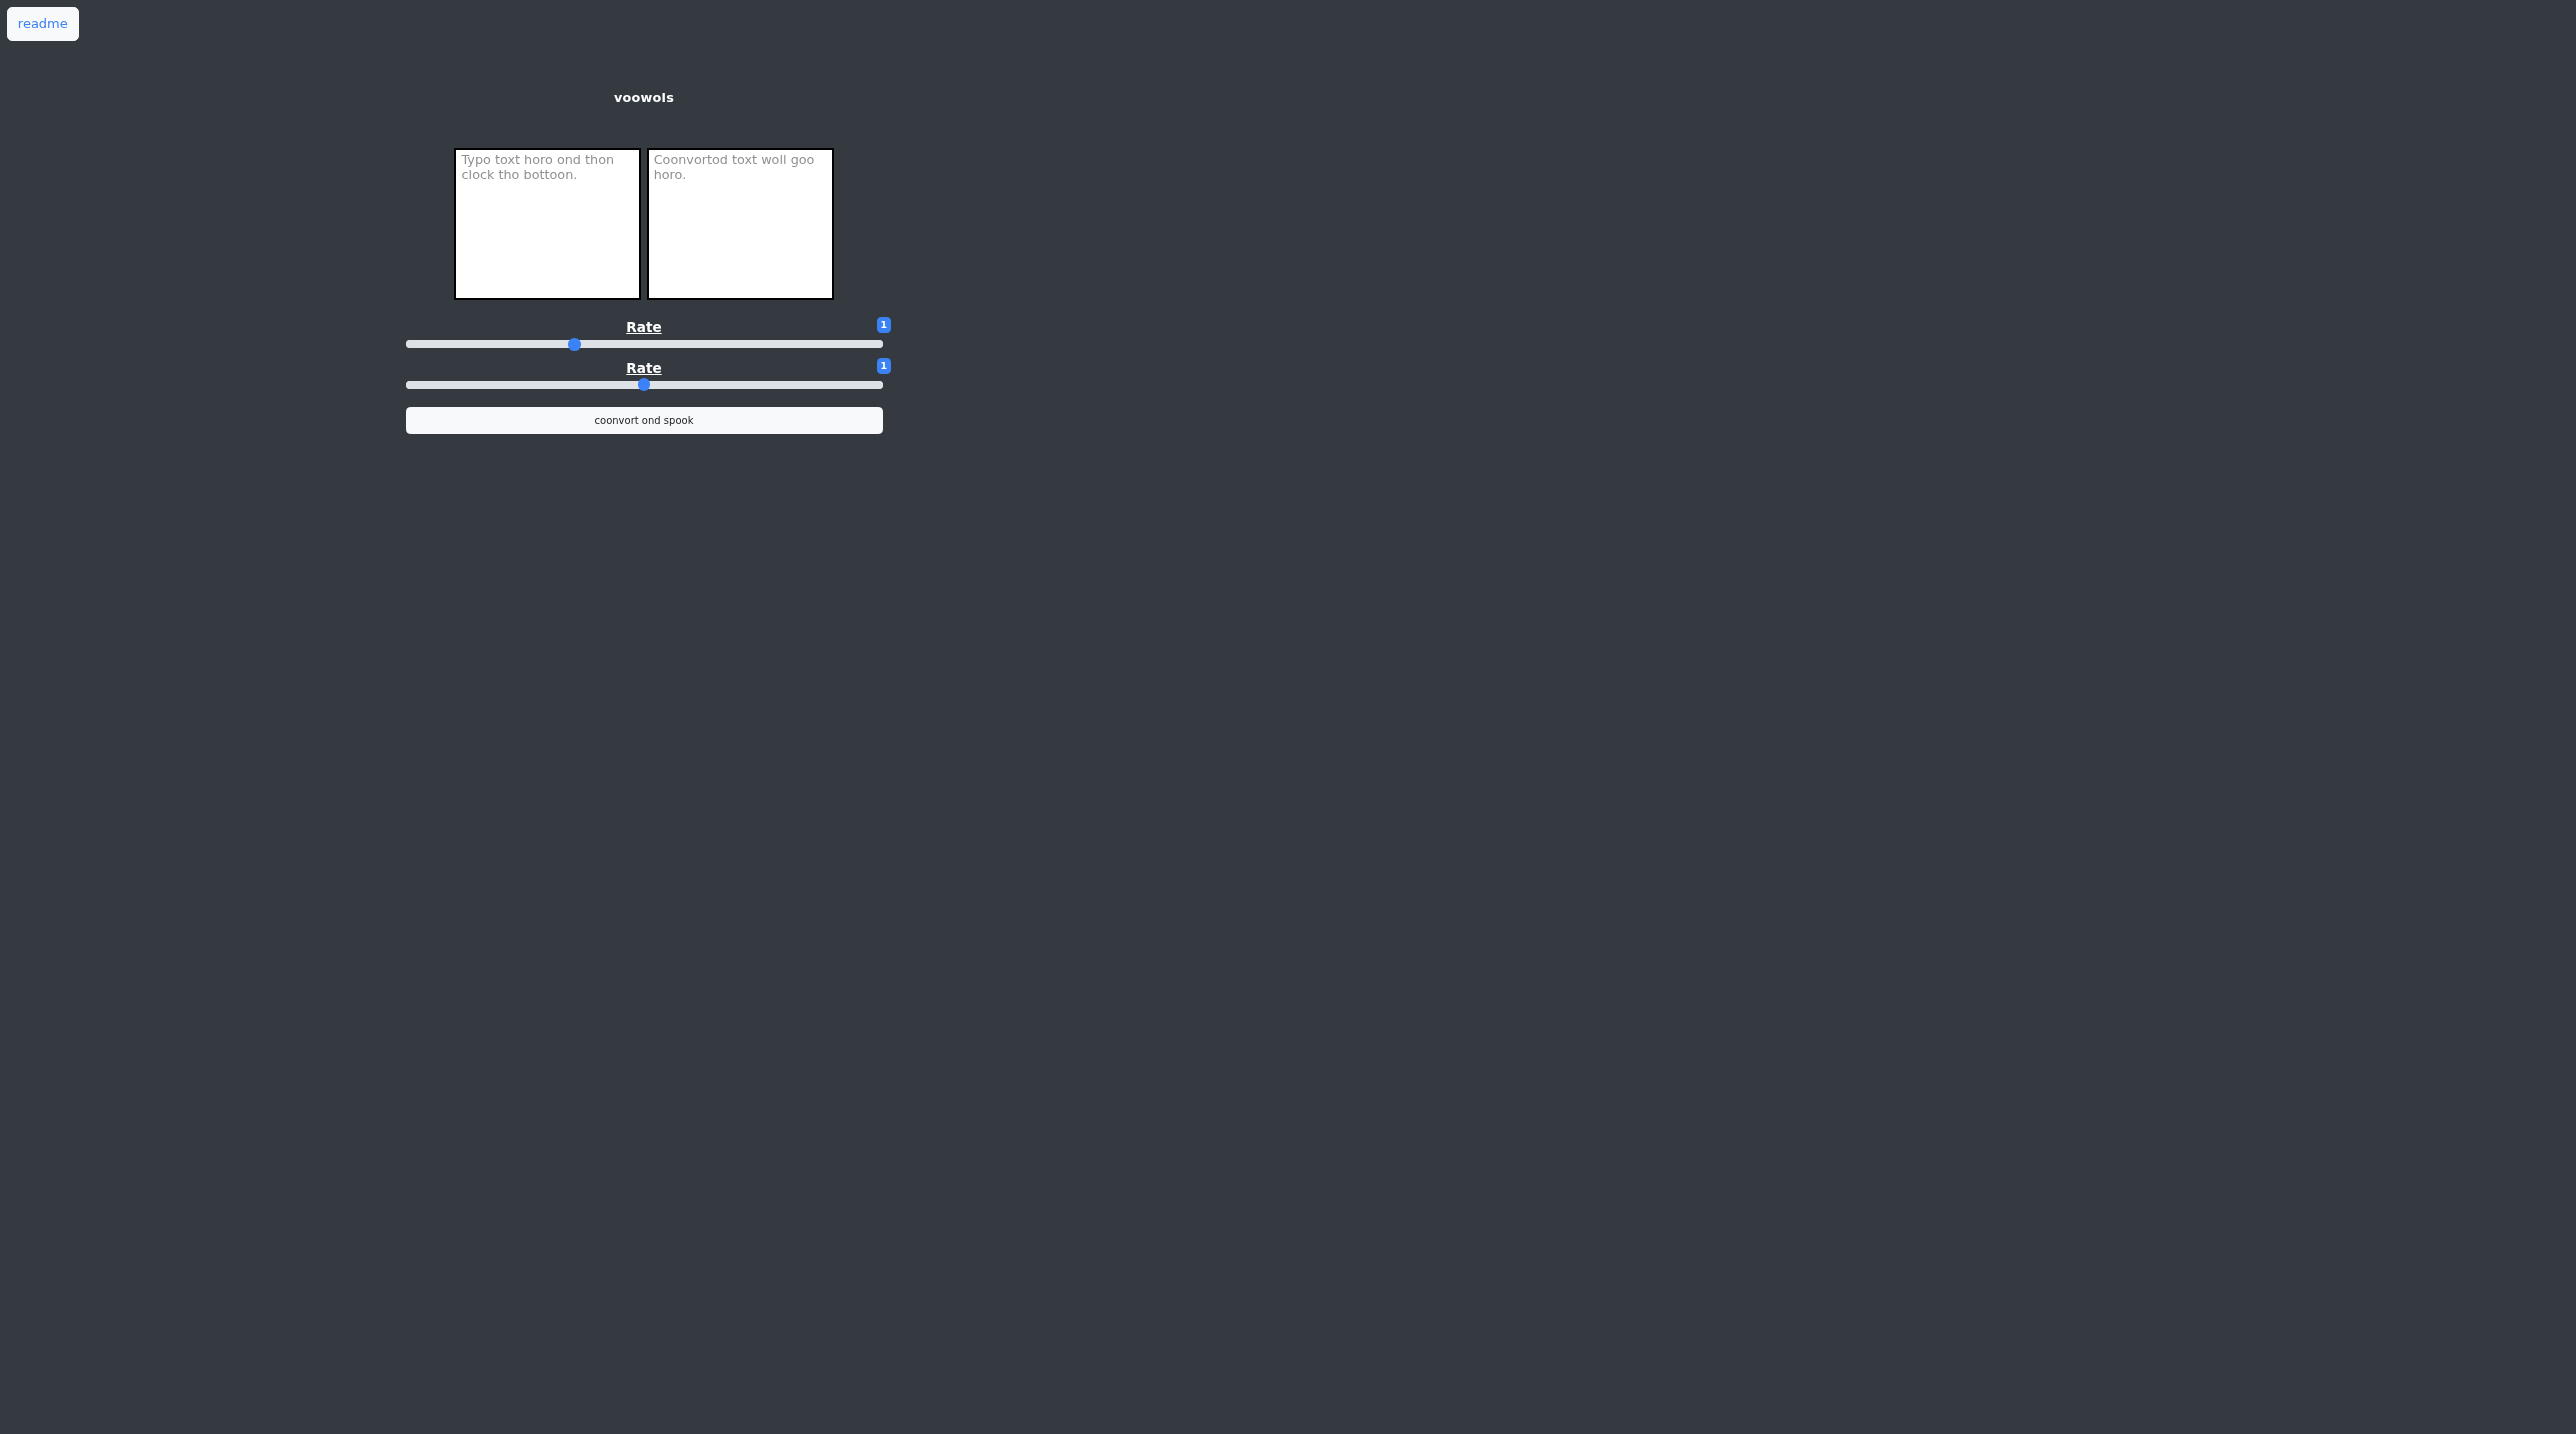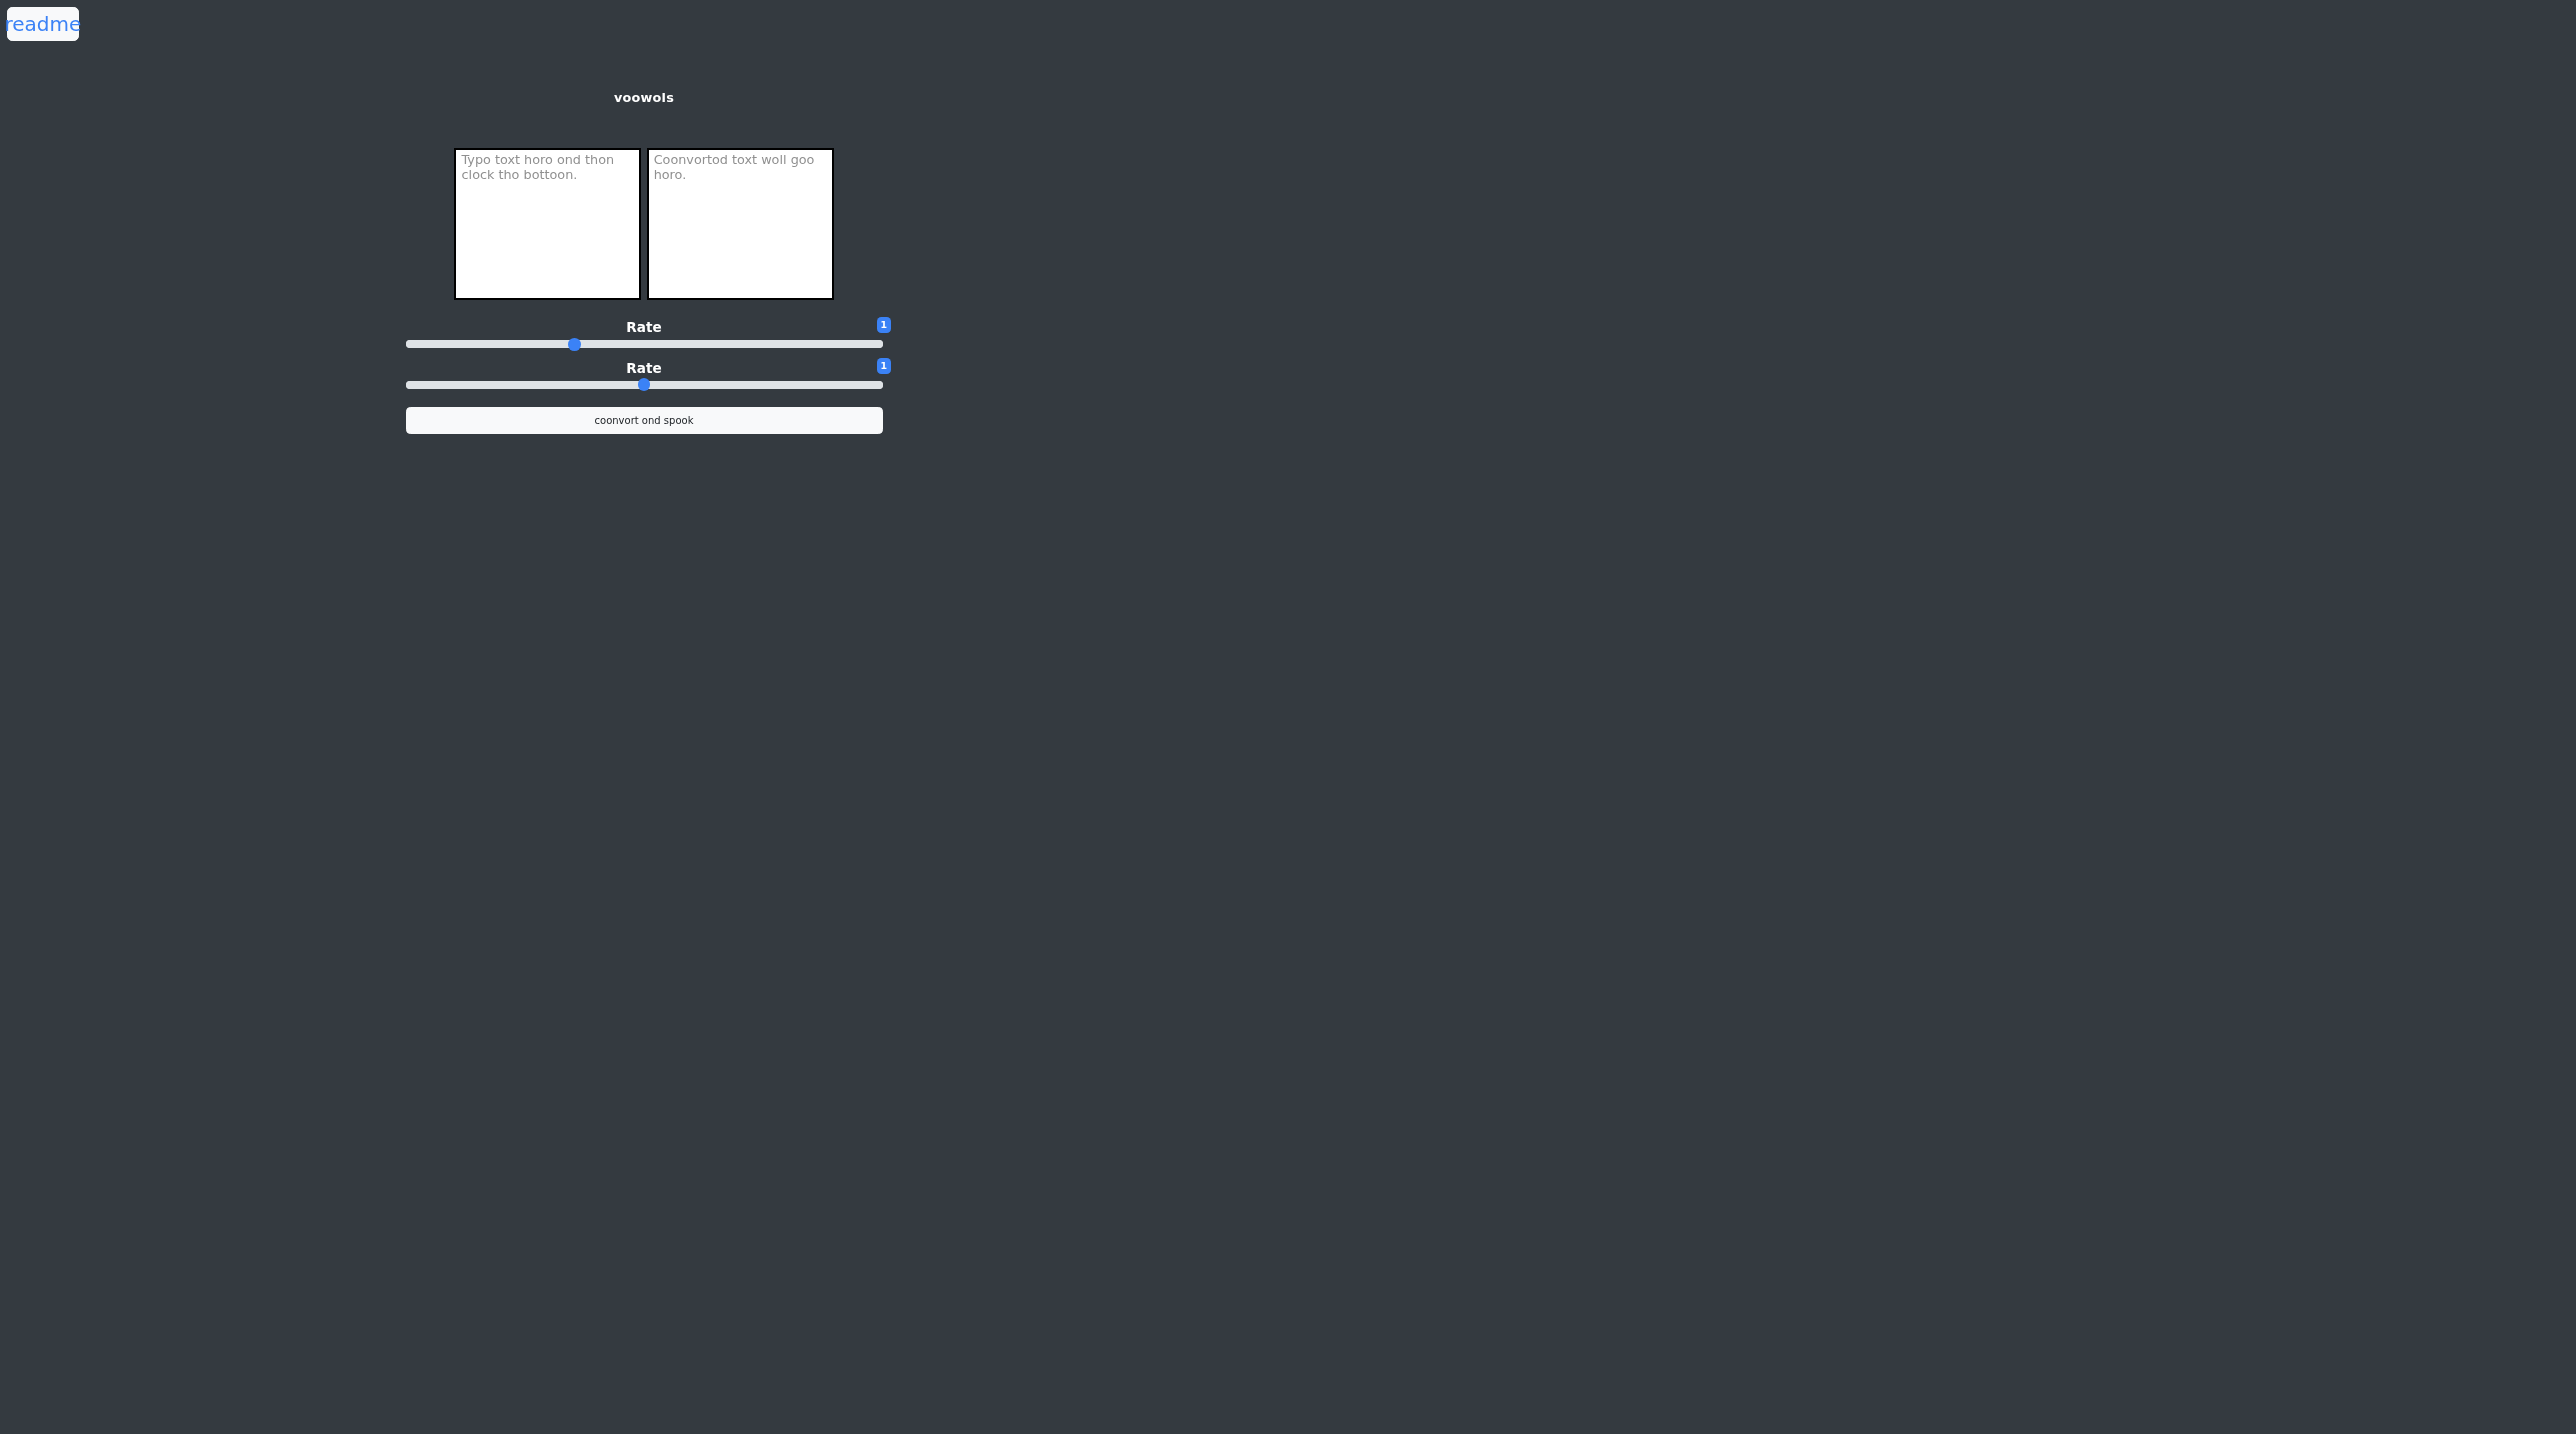--- a/index.html
+++ b/index.html
@@ -22,21 +22,21 @@
     position: absolute;
     left: 6.8px;
     top: 6.8px;
     width: 72px;
     height: 34px;
     background: #f8f9fa;
     color: #3b82f6;
     border: 0.9px solid #f8f9fa;
     border-radius: 5.1px;
     font-family: "DejaVu Sans", "Liberation Sans", sans-serif;
-    font-size: 20px;
+    font-size: 13px;
     line-height: 1;
     cursor: pointer;
     padding: 0;
     display: flex;
     align-items: center;
     justify-content: center;
   }
 
   
   .app {
@@ -98,20 +98,21 @@
     margin-bottom: 5.1px;
   }
   .control-label {
     display: block;
     text-align: center;
     color: #ffffff;
     font-size: 13.6px;
     font-weight: bold;
     margin: 0 0 5.1px 0;
     line-height: 1.1;
+    text-decoration: underline;
   }
   .badge {
     position: absolute;
     right: -8.5px;
     top: -3.4px;
     min-width: 14.5px;
     height: 16px;
     box-sizing: border-box;
     background: #3b82f6;
     color: #ffffff;

